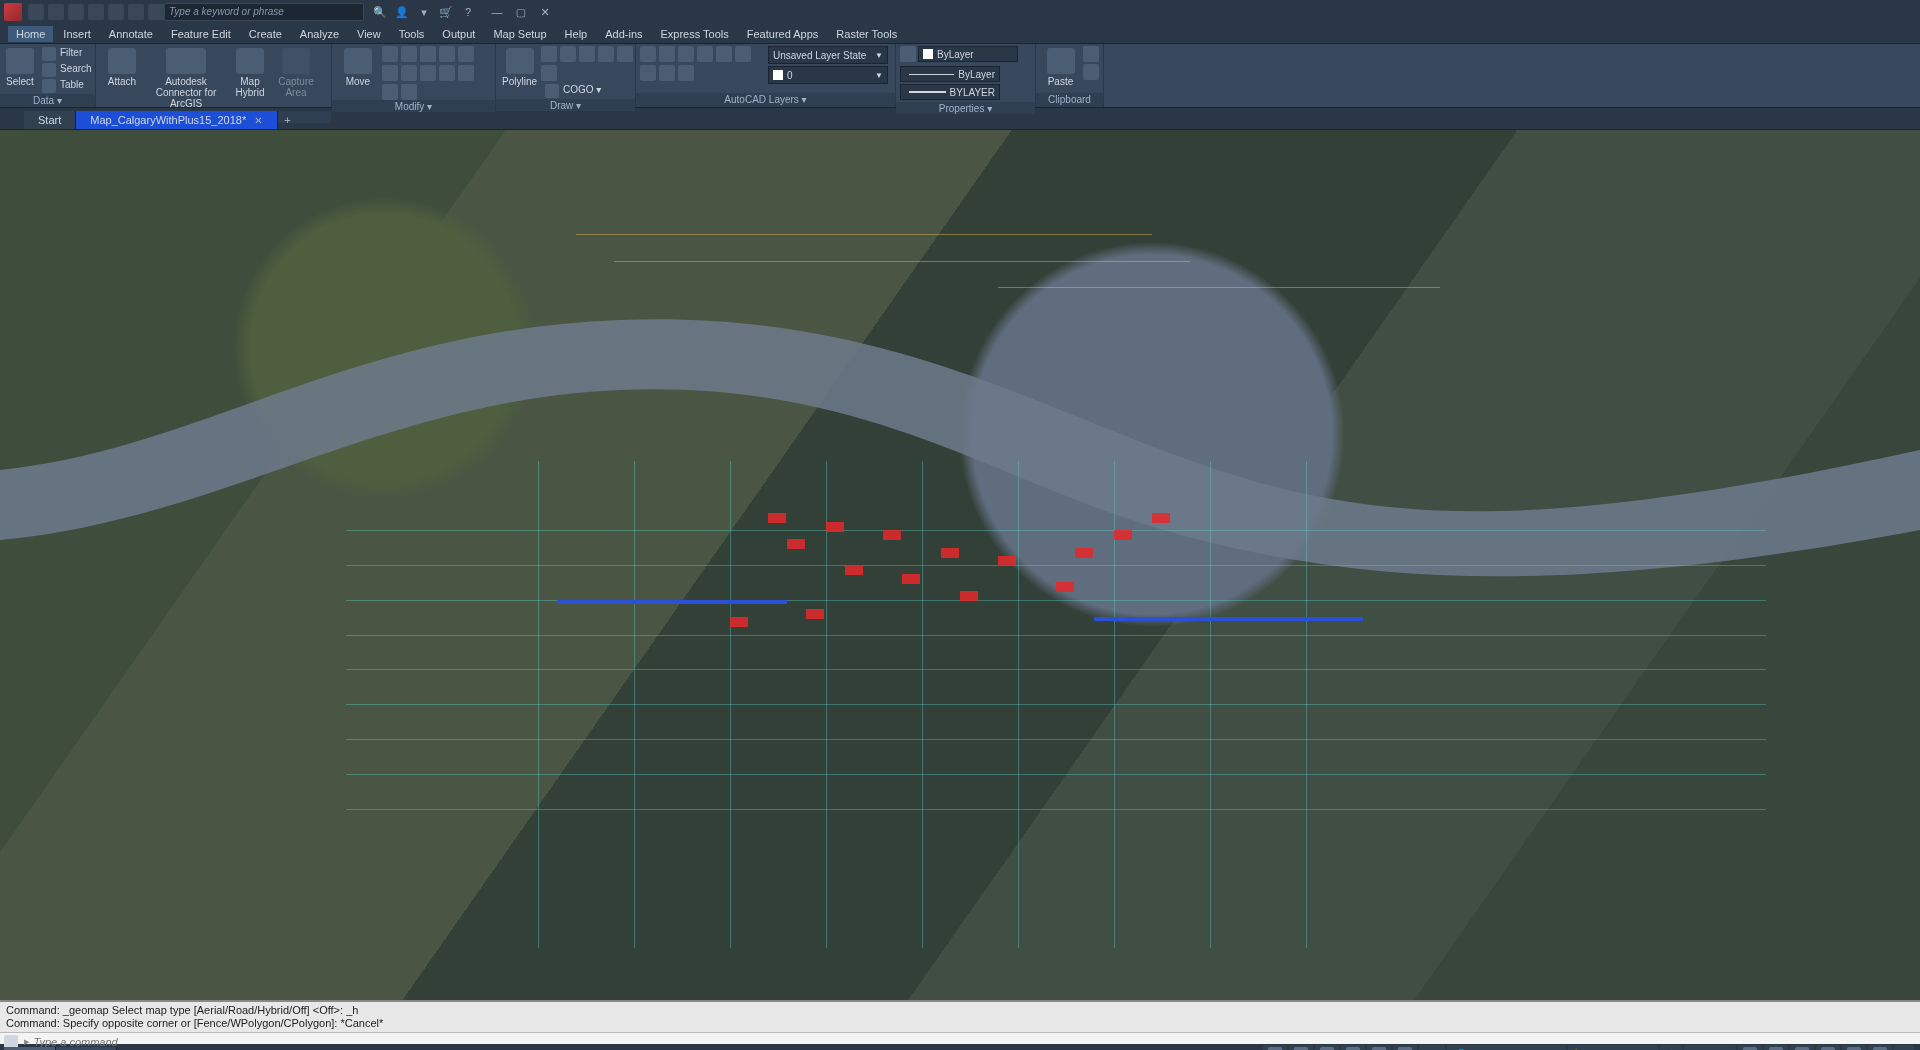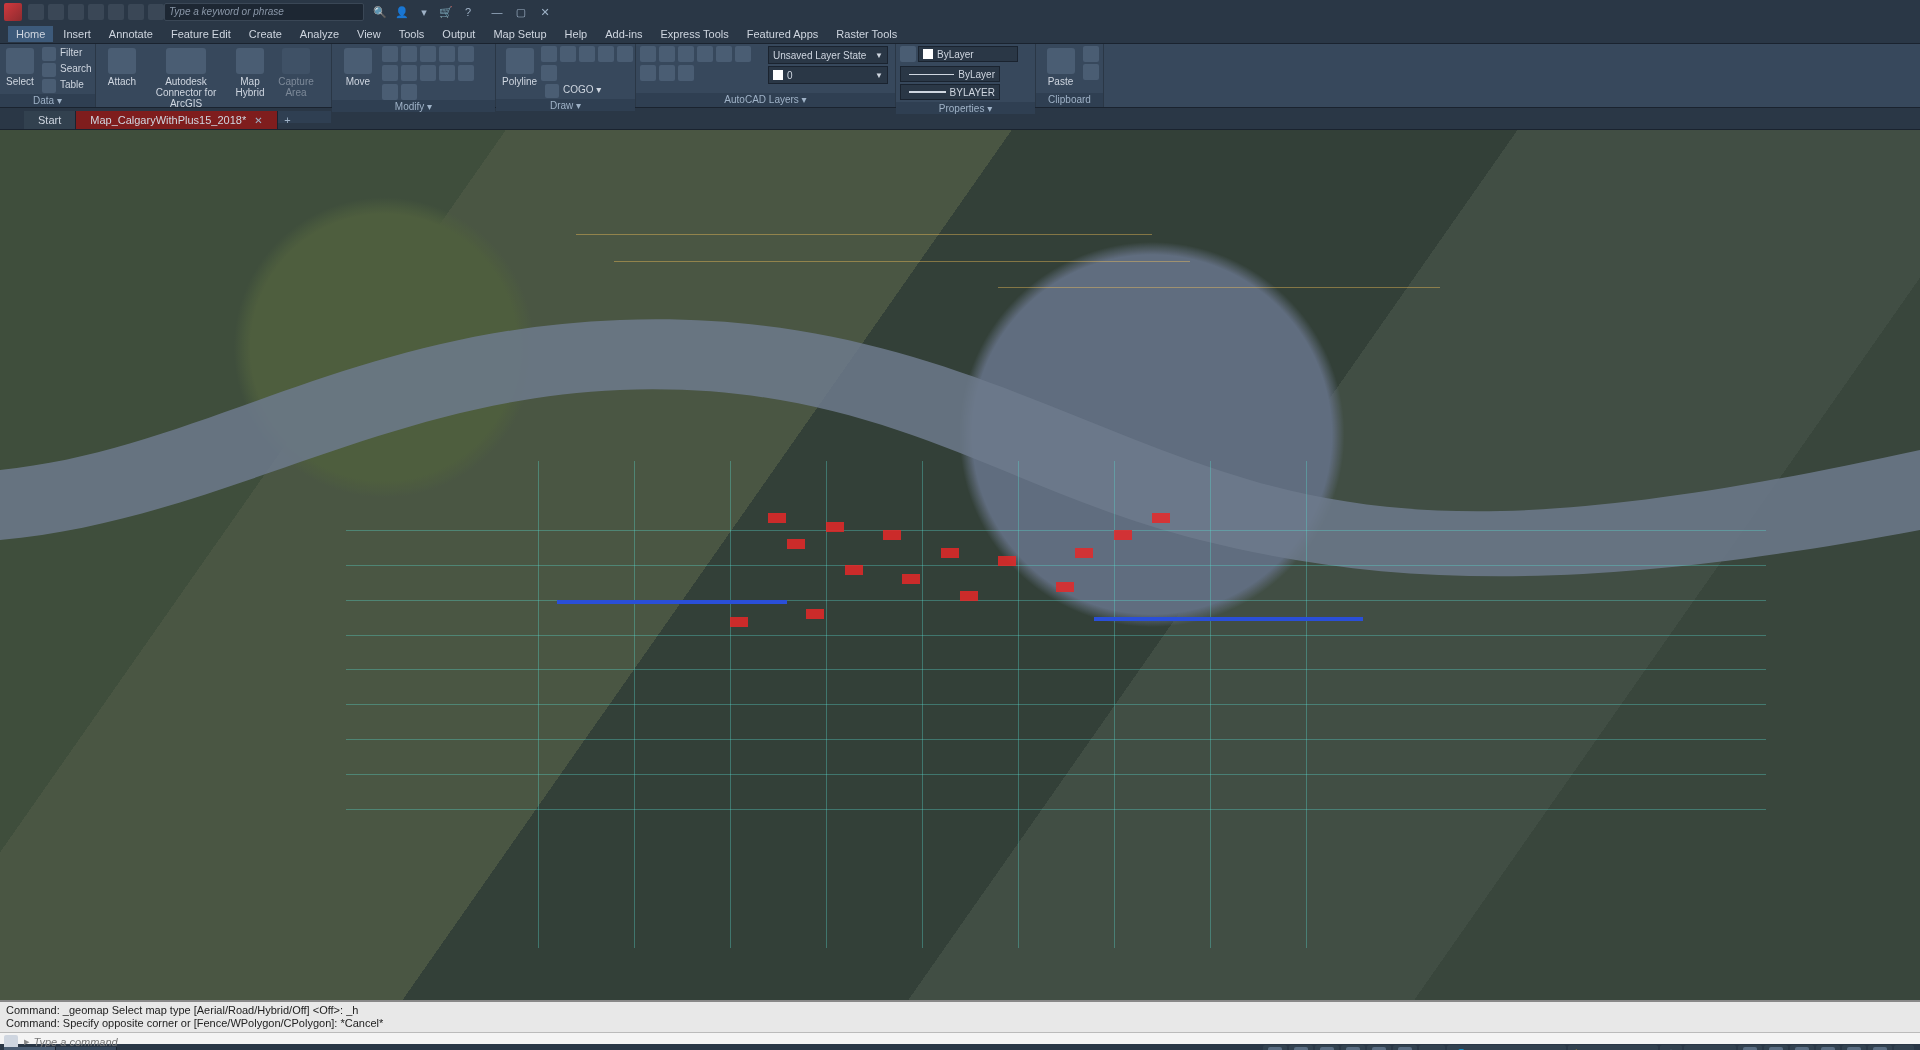--- a/index.html
+++ b/index.html
@@ -41,21 +41,21 @@
 .iconstrip.wider { width: 110px; }
 .layerdrop { width: 120px; height: 18px; background: #2a3746; border: 1px solid #1a232f; font-size: 10px; padding: 2px 4px; color: #cfd6e0; margin-bottom: 2px; display: flex; align-items: center; }
 .layerdrop .sw { width: 10px; height: 10px; background: #fff; margin-right: 4px; }
 .layerdrop .arrow { margin-left: auto; font-size: 8px; }
 .propsfield { width: 100px; height: 16px; background: #2a3746; border: 1px solid #1a232f; font-size: 10px; padding: 1px 4px; display: flex; align-items: center; margin-bottom: 2px; color: #cfd6e0; }
 .propsfield .line { flex: 1; height: 1px; background: #cfd6e0; margin: 0 4px; }
 
 
 .doctabs { height: 22px; background: #2a3746; display: flex; align-items: flex-end; padding-left: 24px; border-bottom: 1px solid #1a232f; }
 .doctab { padding: 3px 14px; font-size: 11px; color: #cfd6e0; background: #32414f; border-right: 1px solid #1a232f; position: relative; }
-.doctab.active { background: #7f1d1d; }
+.doctab.active { background: #1d4ed8; }
 .doctab .close { margin-left: 8px; font-size: 10px; color: #9fb2c7; }
 .addtab { width: 20px; text-align: center; color: #9fb2c7; padding: 3px 0; }
 
 
 .viewport { position: relative; height: 870px; overflow: hidden; background: #3d4a3a; }
 .aerial { position: absolute; inset: 0; background:
   radial-gradient(circle at 20% 25%, #5a6b4a 0 8%, transparent 9%),
   radial-gradient(circle at 60% 35%, #6d7a8c 0 14%, transparent 15%),
   linear-gradient(125deg, #4b5a48 0 20%, #56624f 20% 40%, #3f4c44 40% 60%, #4d5a50 60% 80%, #455248 80% 100%);
   filter: contrast(1.1) brightness(0.9);

